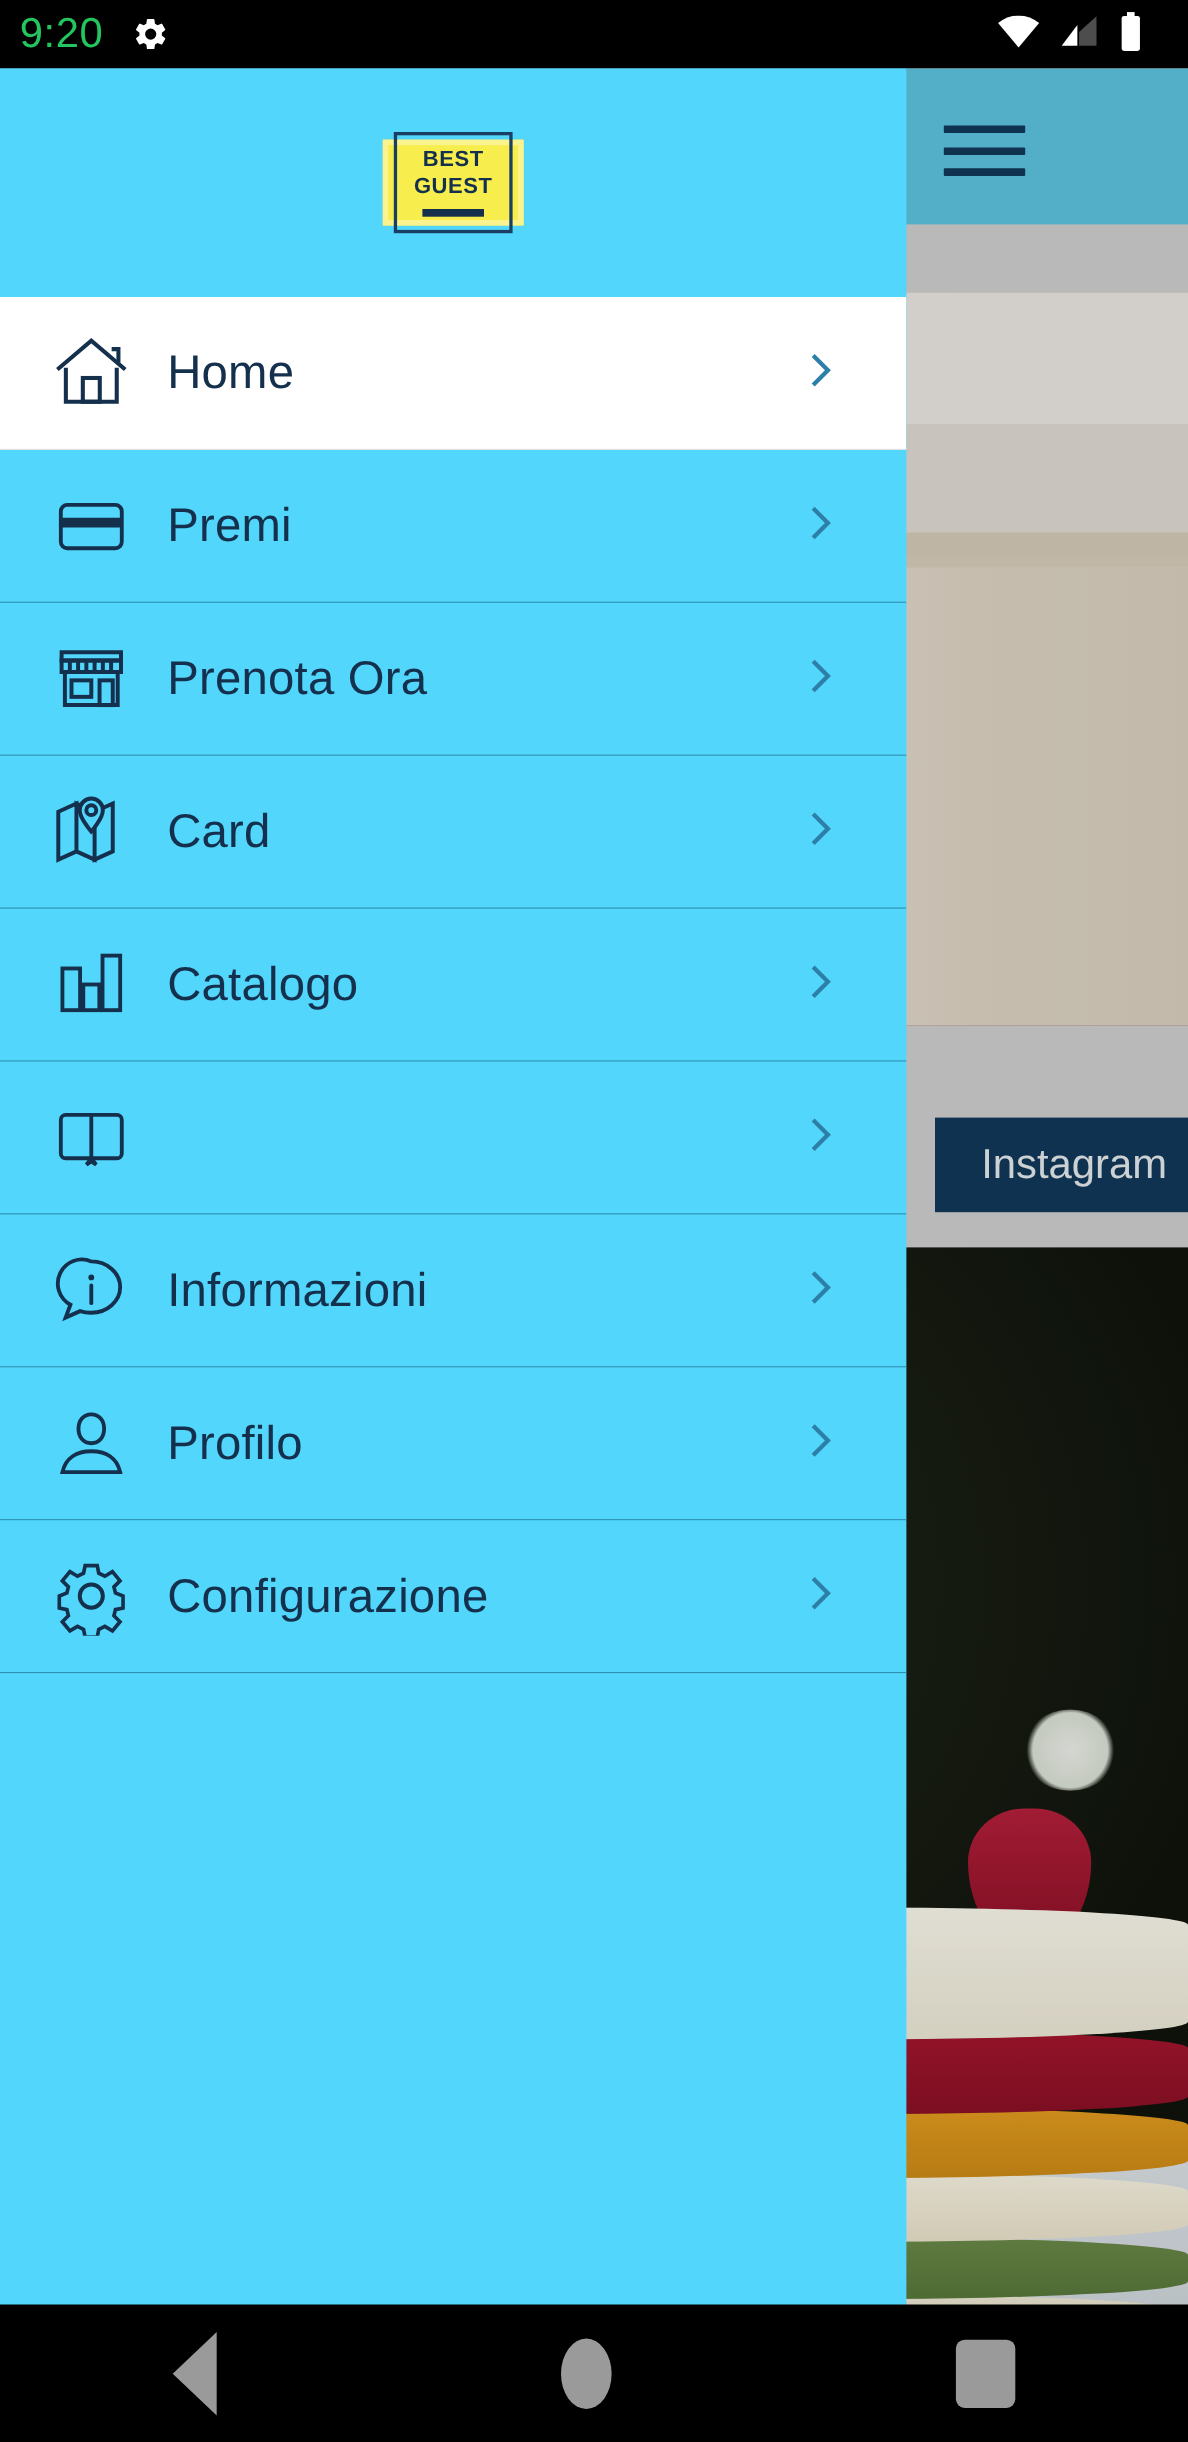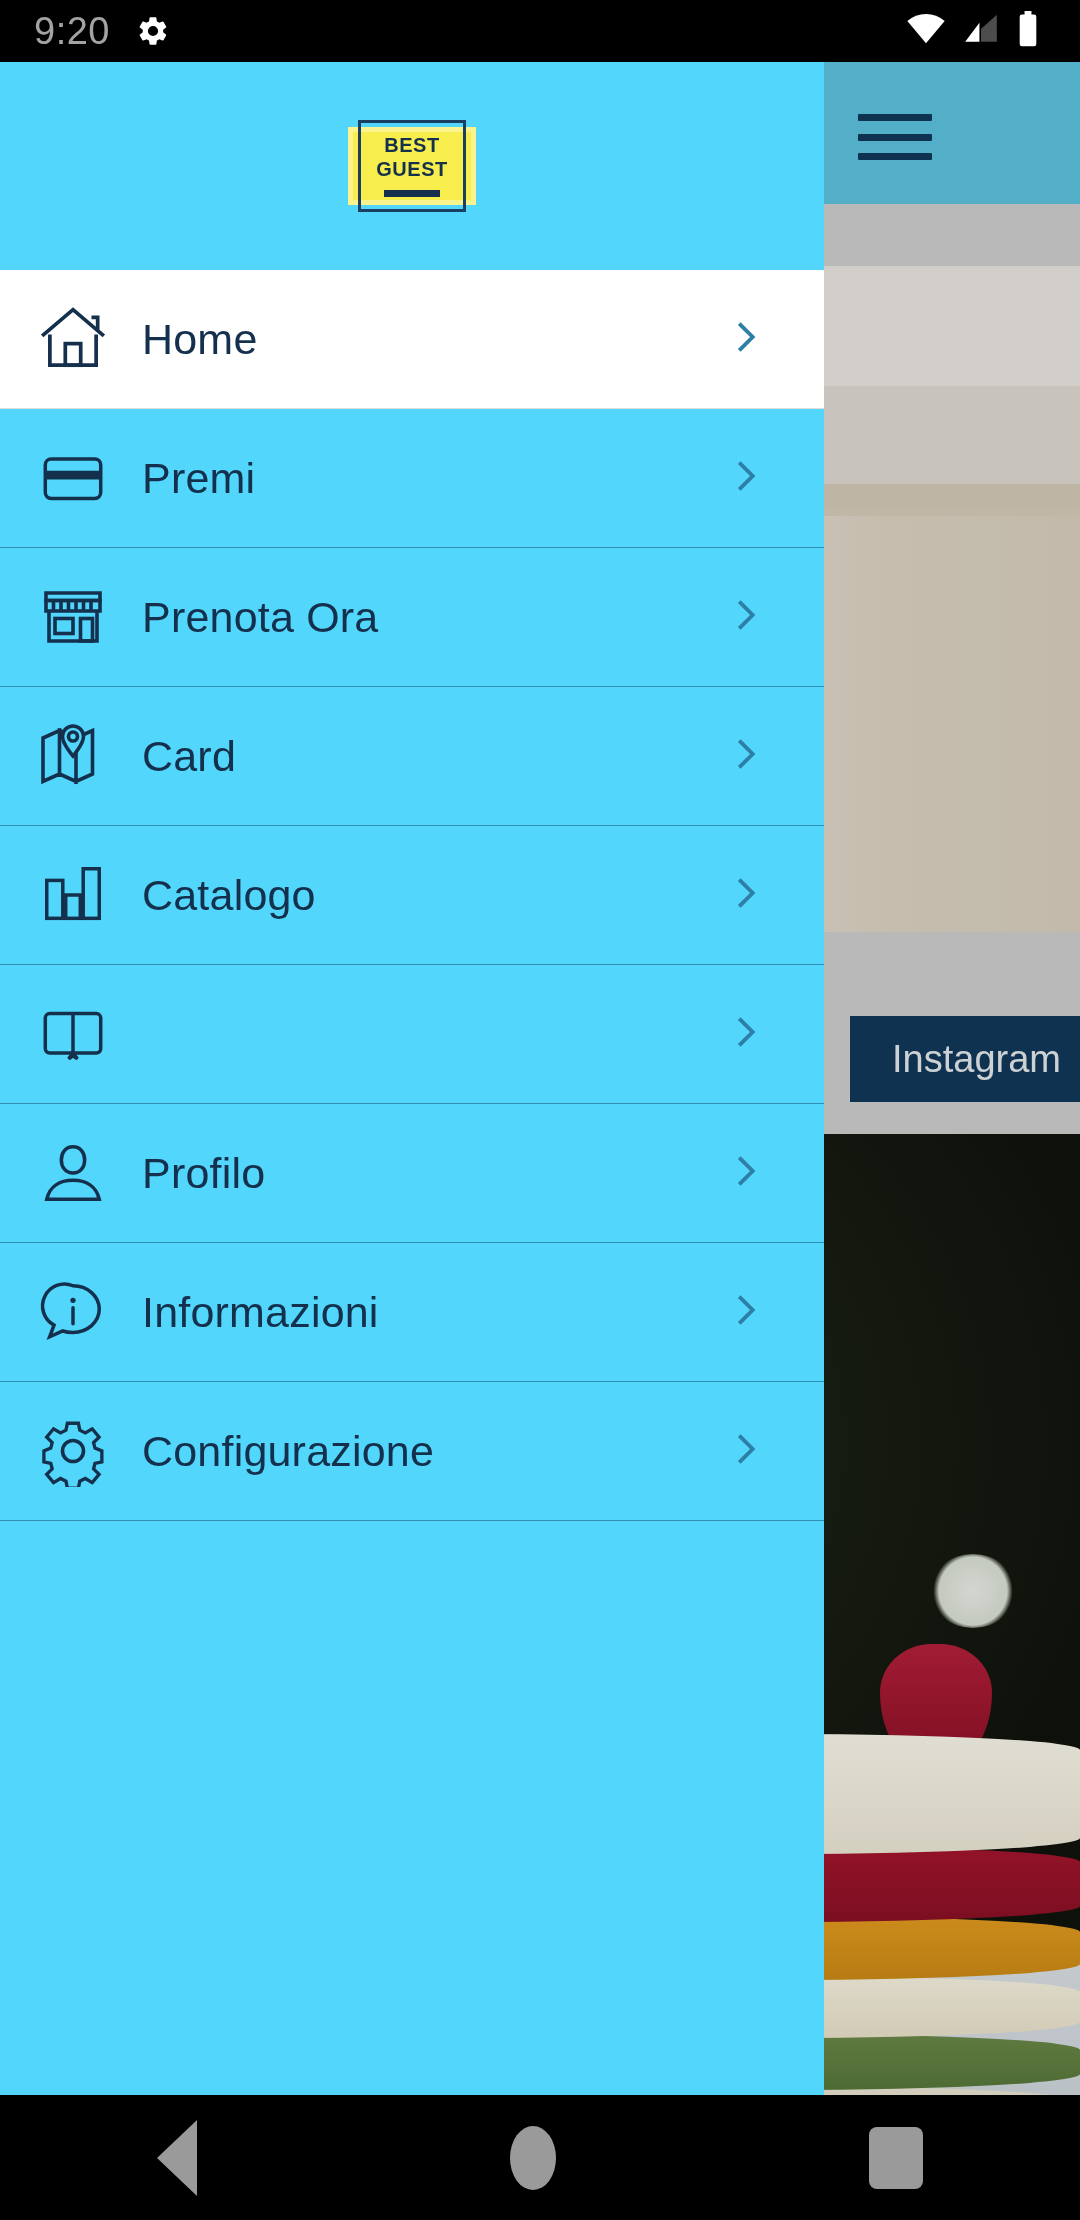--- a/index.html
+++ b/index.html
@@ -6,21 +6,21 @@
   html,body { width:1080px; height:2220px; background:#000; overflow:hidden; }
   body { font-family:"Liberation Sans", sans-serif; }
 
   .phone { position:relative; width:1080px; height:2220px; background:#000; }
 
   
   .statusbar {
     position:absolute; top:0; left:0; width:1080px; height:62px;
     background:#000; display:flex; align-items:center; z-index:60;
   }
-  .clock { color:#a3a3a3; font-size:38px; margin-left:34px; letter-spacing:0.5px; }
+  .clock { color:#22c55e; font-size:38px; margin-left:18px; letter-spacing:0.5px; }
   .gear-status { margin-left:26px; width:34px; height:34px; }
   .status-right { margin-left:auto; display:flex; align-items:center; gap:16px; margin-right:40px; }
 
   
   .content {
     position:absolute; top:62px; left:0; width:1080px; height:2095px;
     background:#d3d3d3; overflow:hidden;
   }
   .content-header {
     position:relative; width:1080px; height:142px; background:#5fc7e3;
@@ -142,21 +142,21 @@
     width:108px; height:92px; border:3px solid #1b3f63;
     display:flex; flex-direction:column; align-items:center; justify-content:center; gap:3px;
   }
   .logo-l1, .logo-l2 {
     color:#14304d; font-size:20px; font-weight:bold; letter-spacing:0.5px; line-height:1.05;
   }
   .logo-bar { width:56px; height:7px; background:#14304d; margin-top:7px; }
 
   .nav-item {
     position:relative; height:139px; display:flex; align-items:center;
-    border-bottom:1px solid #2e8fb0; padding-left:30px;
+    border-bottom:1px solid #2e8fb0; padding-left:40px;
   }
   .nav-item.active { background:#ffffff; border-bottom:1px solid #dedede; }
   .nav-icon { width:86px; height:86px; flex:0 0 86px; display:flex; align-items:center; justify-content:center; }
   .nav-label { font-size:43px; color:#14304d; margin-left:26px; letter-spacing:0.2px; }
   .chev { position:absolute; right:56px; top:50%; transform:translateY(-50%); }
 
   
   .navbar {
     position:absolute; bottom:0; left:0; width:1080px; height:125px;
     background:#000; display:flex; align-items:center; justify-content:space-around; z-index:70;
@@ -352,41 +352,41 @@
       <span class="chev">
         <svg viewBox="0 0 24 24" width="46" height="46" fill="none" stroke="#2d7fa8" stroke-width="2">
             <path d="M9 5l7 7-7 7"></path>
           </svg>
       </span>
     </div>
 
     <div class="nav-item">
       <span class="nav-icon">
         <svg viewBox="0 0 48 48" width="70" height="70" fill="none" stroke="#14304d" stroke-width="2.4">
-          <path d="M24 6c5 0 8 4 8 9s-3 9-8 9-8-4-8-9 3-9 8-9z"></path>
-          <path d="M6 42c2-9 9-13 18-13s16 4 18 13z"></path>
-        </svg>
-      </span>
-      <span class="nav-label">Profilo</span>
-      <span class="chev">
-        <svg viewBox="0 0 24 24" width="46" height="46" fill="none" stroke="#2d7fa8" stroke-width="2">
-            <path d="M9 5l7 7-7 7"></path>
-          </svg>
-      </span>
-    </div>
-
-    <div class="nav-item">
-      <span class="nav-icon">
-        <svg viewBox="0 0 48 48" width="70" height="70" fill="none" stroke="#14304d" stroke-width="2.4">
           <path d="M24 6a18 16 0 110 32 22 22 0 01-7-1l-9 4 3-8A15 15 0 0124 6z"></path>
           <circle cx="24" cy="16" r="1.8" fill="#14304d" stroke="none"></circle>
           <path d="M24 21v11" stroke-linecap="round"></path>
         </svg>
       </span>
       <span class="nav-label">Informazioni</span>
+      <span class="chev">
+        <svg viewBox="0 0 24 24" width="46" height="46" fill="none" stroke="#2d7fa8" stroke-width="2">
+            <path d="M9 5l7 7-7 7"></path>
+          </svg>
+      </span>
+    </div>
+
+    <div class="nav-item">
+      <span class="nav-icon">
+        <svg viewBox="0 0 48 48" width="70" height="70" fill="none" stroke="#14304d" stroke-width="2.4">
+          <path d="M24 6c5 0 8 4 8 9s-3 9-8 9-8-4-8-9 3-9 8-9z"></path>
+          <path d="M6 42c2-9 9-13 18-13s16 4 18 13z"></path>
+        </svg>
+      </span>
+      <span class="nav-label">Profilo</span>
       <span class="chev">
         <svg viewBox="0 0 24 24" width="46" height="46" fill="none" stroke="#2d7fa8" stroke-width="2">
             <path d="M9 5l7 7-7 7"></path>
           </svg>
       </span>
     </div>
 
     <div class="nav-item">
       <span class="nav-icon">
         <svg viewBox="0 0 48 48" width="72" height="72" fill="none" stroke="#14304d" stroke-width="2.4">

